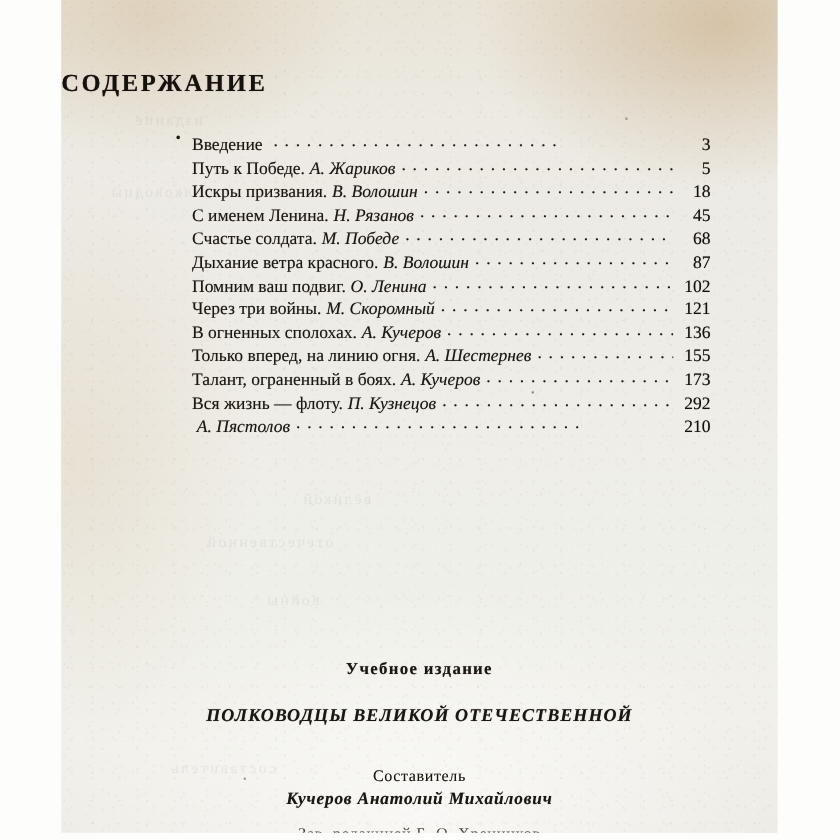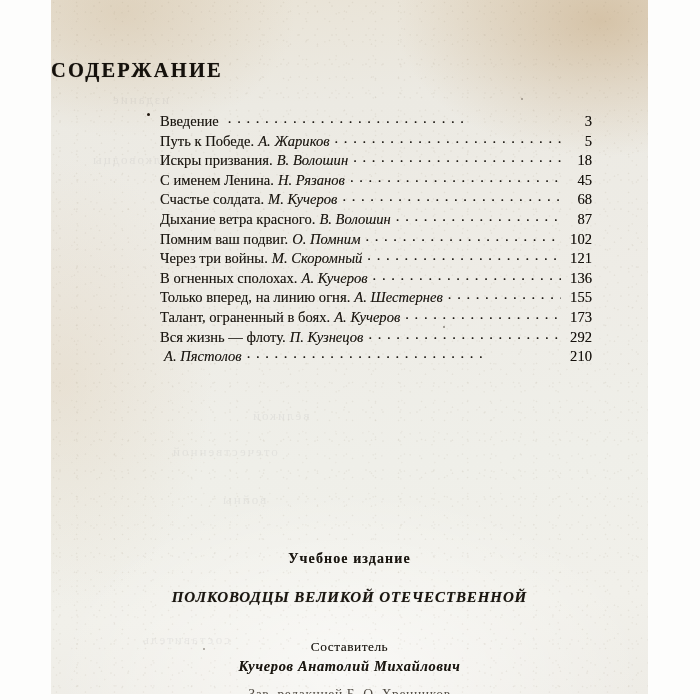--- a/index.html
+++ b/index.html
@@ -236,33 +236,33 @@
           <span class="toc-page">18</span>
         </div>
         <div class="toc-row">
           <span class="toc-text">С именем Ленина.</span>
           <span class="toc-author">Н. Рязанов</span>
           <span class="toc-leader"></span>
           <span class="toc-page">45</span>
         </div>
         <div class="toc-row">
           <span class="toc-text">Счастье солдата.</span>
-          <span class="toc-author">М. Кучеров</span>
+          <span class="toc-author">М. Победе</span>
           <span class="toc-leader"></span>
           <span class="toc-page">68</span>
         </div>
         <div class="toc-row">
           <span class="toc-text">Дыхание ветра красного.</span>
           <span class="toc-author">В. Волошин</span>
           <span class="toc-leader"></span>
           <span class="toc-page">87</span>
         </div>
         <div class="toc-row">
           <span class="toc-text">Помним ваш подвиг.</span>
-          <span class="toc-author">О. Помним</span>
+          <span class="toc-author">О. Ленина</span>
           <span class="toc-leader"></span>
           <span class="toc-page">102</span>
         </div>
         <div class="toc-row">
           <span class="toc-text">Через три войны.</span>
           <span class="toc-author">М. Скоромный</span>
           <span class="toc-leader"></span>
           <span class="toc-page">121</span>
         </div>
         <div class="toc-row">

